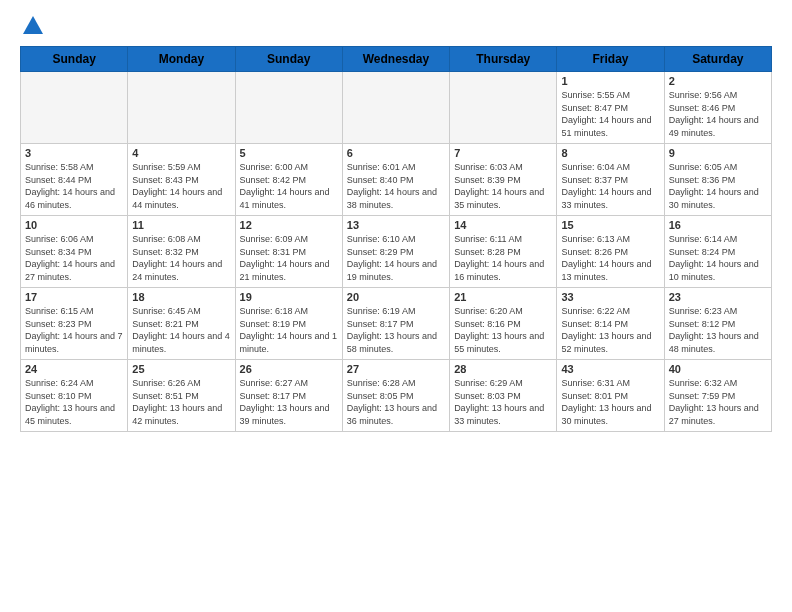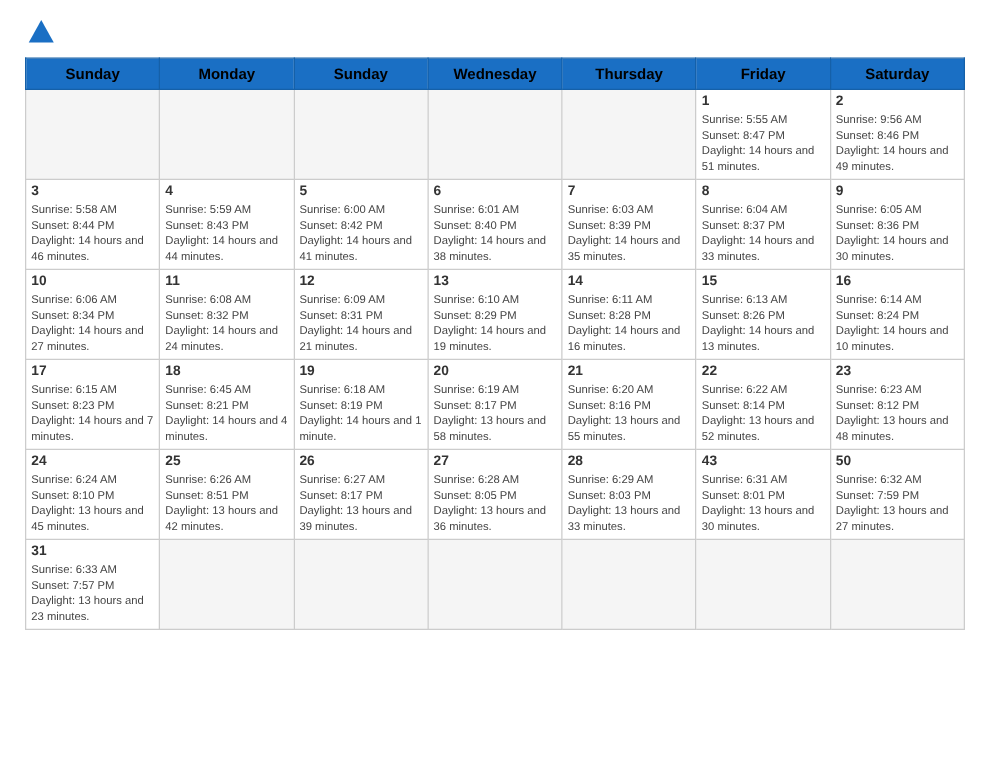--- a/index.html
+++ b/index.html
@@ -269,21 +269,21 @@
 Sunset: 8:17 PM
 Daylight: 13 hours and 58 minutes.</div>
           </td>
           <td>
             <div class="day-number">21</div>
             <div class="day-info">Sunrise: 6:20 AM
 Sunset: 8:16 PM
 Daylight: 13 hours and 55 minutes.</div>
           </td>
           <td>
-            <div class="day-number">22</div>
+            <div class="day-number">33</div>
             <div class="day-info">Sunrise: 6:22 AM
 Sunset: 8:14 PM
 Daylight: 13 hours and 52 minutes.</div>
           </td>
           <td>
             <div class="day-number">23</div>
             <div class="day-info">Sunrise: 6:23 AM
 Sunset: 8:12 PM
 Daylight: 13 hours and 48 minutes.</div>
           </td>
@@ -319,35 +319,21 @@
 Sunset: 8:03 PM
 Daylight: 13 hours and 33 minutes.</div>
           </td>
           <td>
             <div class="day-number">43</div>
             <div class="day-info">Sunrise: 6:31 AM
 Sunset: 8:01 PM
 Daylight: 13 hours and 30 minutes.</div>
           </td>
           <td>
-            <div class="day-number">50</div>
+            <div class="day-number">40</div>
             <div class="day-info">Sunrise: 6:32 AM
 Sunset: 7:59 PM
 Daylight: 13 hours and 27 minutes.</div>
           </td>
-        </tr>
-        <tr class="week-row">
-          <td>
-            <div class="day-number">31</div>
-            <div class="day-info">Sunrise: 6:33 AM
-Sunset: 7:57 PM
-Daylight: 13 hours and 23 minutes.</div>
-          </td>
-          <td class="empty"></td>
-          <td class="empty"></td>
-          <td class="empty"></td>
-          <td class="empty"></td>
-          <td class="empty"></td>
-          <td class="empty"></td>
         </tr>
       </tbody>
   </table>
 </div>
 
 </body></html>

